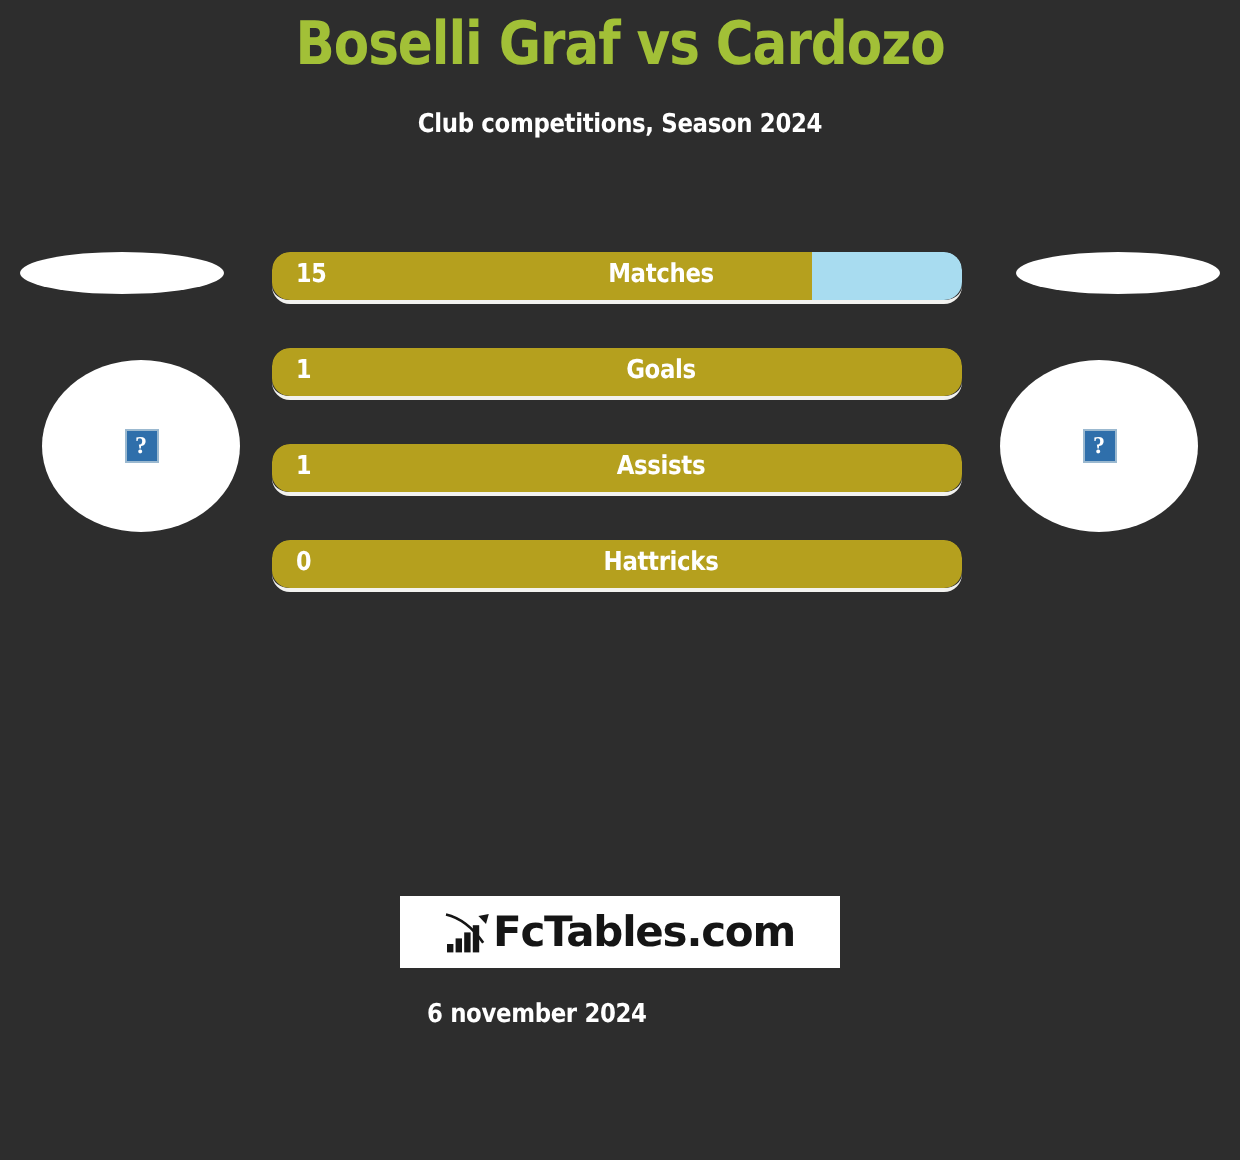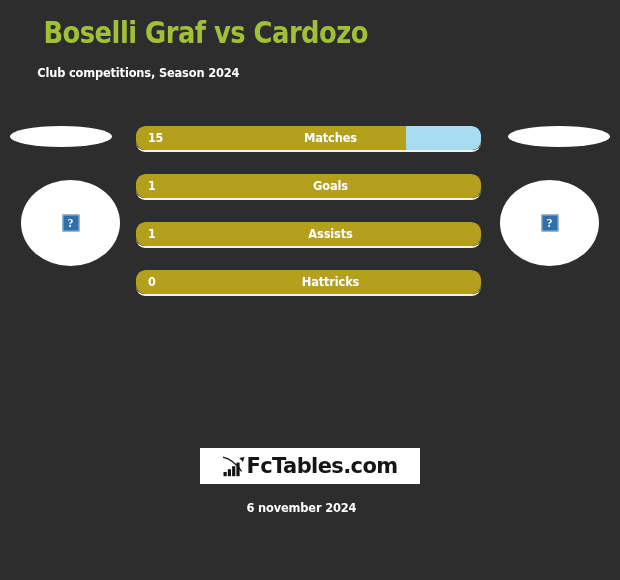--- a/index.html
+++ b/index.html
@@ -10,21 +10,22 @@
     width: 620px;
     height: 580px;
     background: #2d2d2d;
     font-family: "Liberation Sans", sans-serif;
     overflow: hidden;
     position: relative;
   }
 
   
   .header {
-    padding-top: 14px;
+    padding-top: 4px;
+    text-align: center;
   }
   .title {
     font-family: "DejaVu Sans", sans-serif;
     font-size: 30px;
     font-weight: bold;
     color: #a2c037;
     letter-spacing: -0.6px;
     line-height: 38px;
     transform: scaleX(0.86);
     transform-origin: center center;
@@ -202,21 +203,20 @@
     position: absolute;
     left: 0;
     top: 500px;
     width: 536px;
     text-align: center;
     font-family: "DejaVu Sans", sans-serif;
     font-size: 13px;
     font-weight: bold;
     color: #ffffff;
     letter-spacing: -0.2px;
-    margin-left: 33px;
   }
   .footer-date span {
     display: inline-block;
     transform: scaleX(0.88);
   }
 </style>
 </head>
 <body>
 
 <div class="stage">

